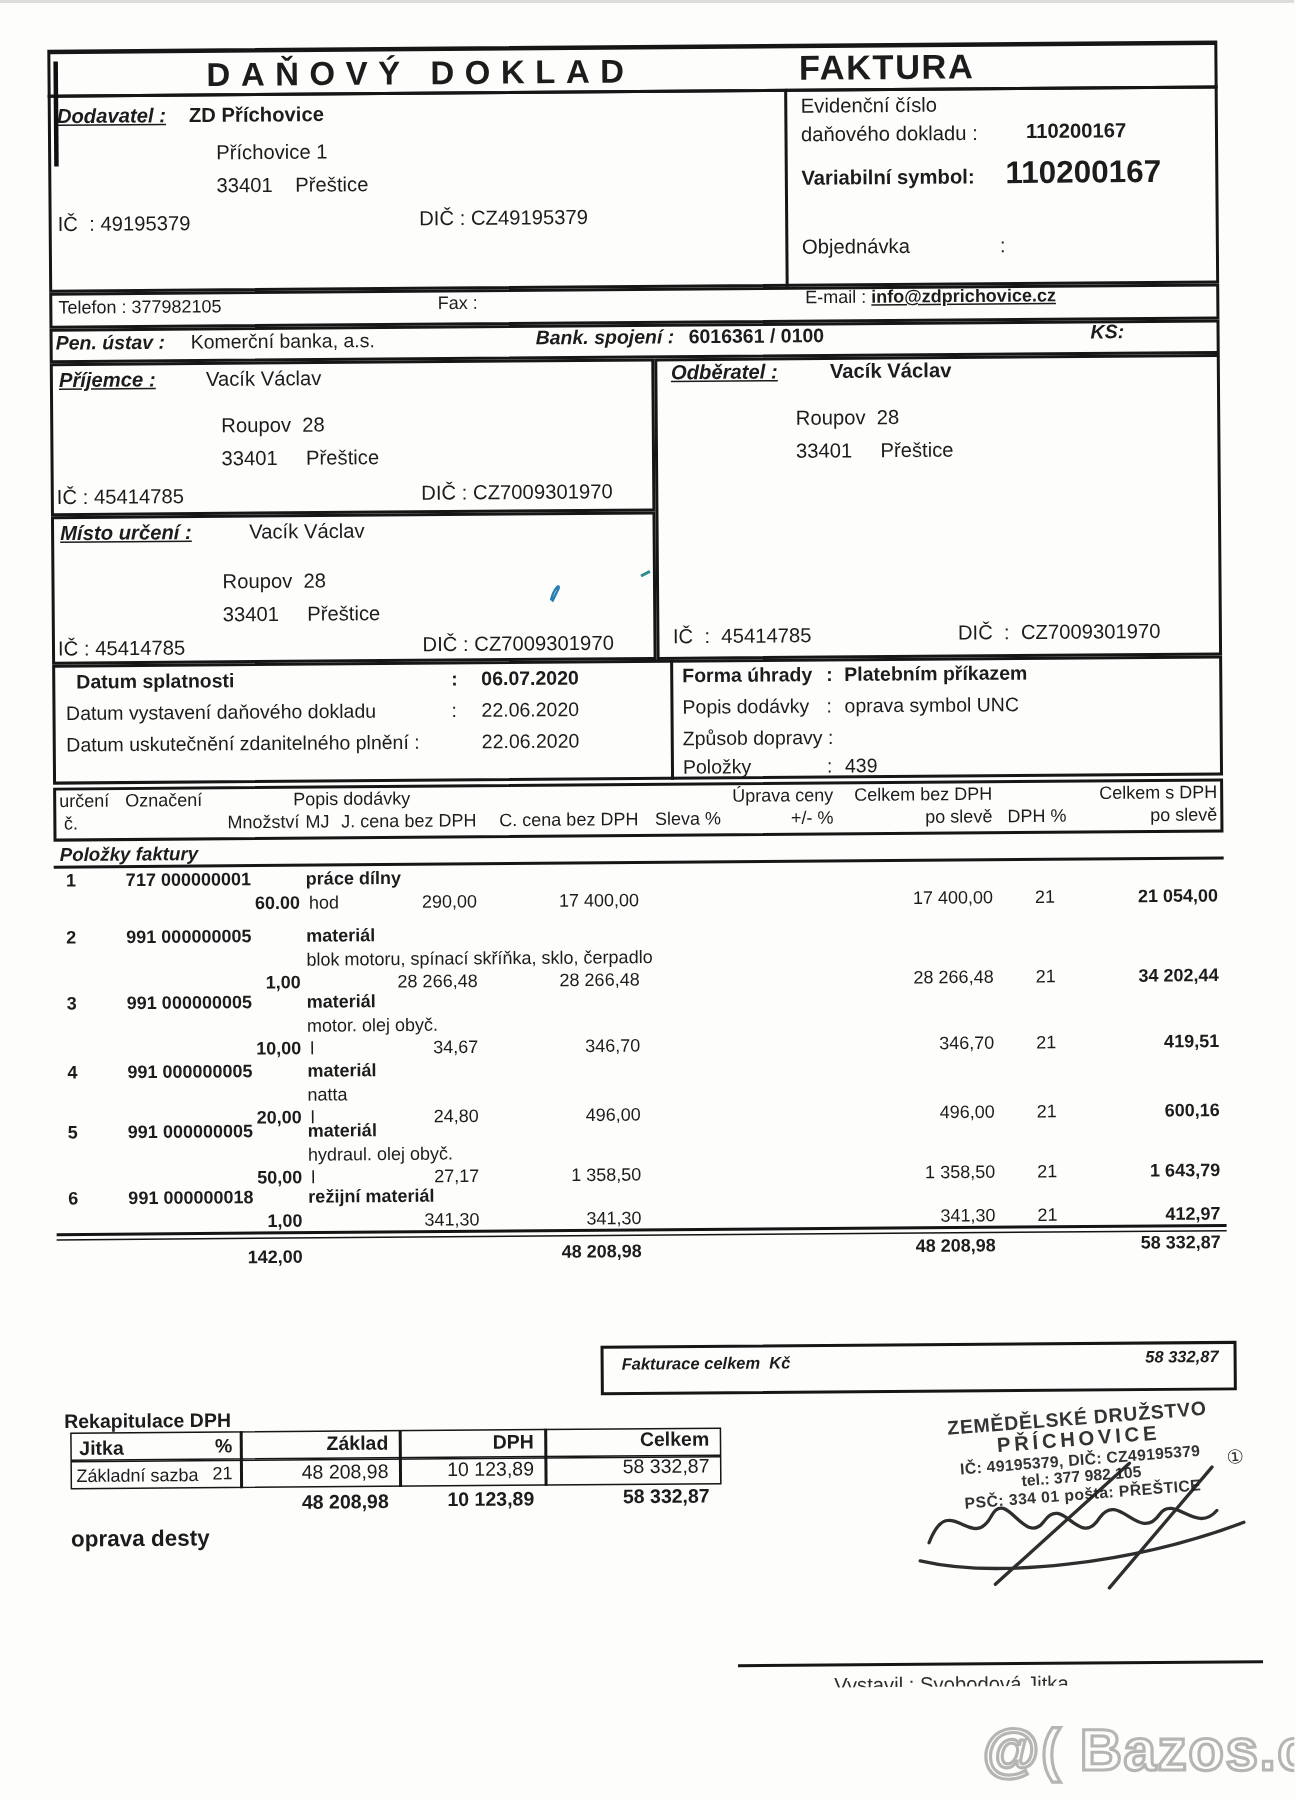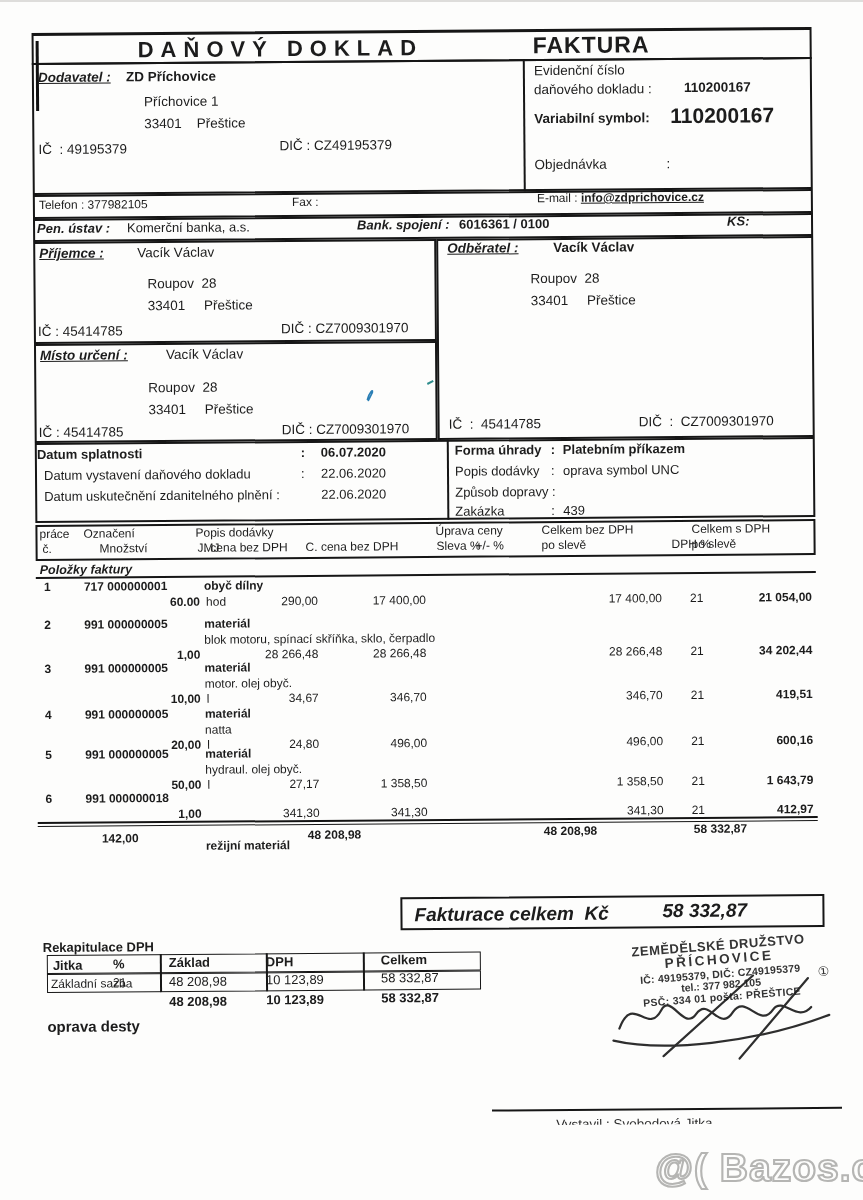--- a/index.html
+++ b/index.html
@@ -2,26 +2,26 @@
 <html><head>
 <meta charset="utf-8">
 <style>
   html,body{margin:0;padding:0;}
   body{width:863px;height:1200px;background:#f6f6f4;overflow:hidden;}
   .page{position:relative;width:863px;height:1200px;background:#fdfdfc;
         font-family:"Liberation Sans","DejaVu Sans",sans-serif;color:#1c1c1c;overflow:hidden;}
   .scan{position:absolute;left:0;top:0;width:863px;height:1200px;
         transform:rotate(-0.45deg);transform-origin:430px 600px;}
   .abs{position:absolute;white-space:pre;line-height:1.15;}
-  .ra{text-align:left;}
+  .ra{text-align:right;}
   .b{font-weight:bold;}
   .bi{font-weight:bold;font-style:italic;}
   .u{text-decoration:underline;}
   .t12{font-size:12px;} .t125{font-size:12.5px;} .t13{font-size:13px;} .t135{font-size:13.5px;}
-  .t15{font-size:15px;} .t17{font-size:19px;} .t21{font-size:21px;}
+  .t15{font-size:15px;} .t17{font-size:11px;} .t21{font-size:21px;}
   .box{position:absolute;border:2px solid #161616;box-sizing:border-box;background:transparent;}
   .vline{position:absolute;width:2px;background:#161616;}
   .hline{position:absolute;height:2px;background:#161616;}
   .dline{position:absolute;height:5px;border-top:2px solid #141414;border-bottom:1.5px solid #141414;box-sizing:border-box;}
   #title-box{border-top-width:3px;}
   .title-left{letter-spacing:7px;font-size:22px;font-weight:bold;}
   .title-right{letter-spacing:1px;font-size:23px;font-weight:bold;}
   .stamp{position:absolute;left:612px;top:941px;width:210px;color:#343434;
          transform:rotate(-4deg);text-align:center;font-weight:bold;line-height:1.0;}
   .stamp .s1{font-size:13px;letter-spacing:0.5px;}
@@ -108,42 +108,42 @@
   <div class="box" style="left:439px;top:239px;width:377px;height:201px;"></div>
   <span class="abs bi u t135" style="left:450px;top:241px;">Odběratel :</span>
   <span class="abs b t135" style="left:556px;top:241px;">Vacík Václav</span>
   <span class="abs t135" style="left:533px;top:272px;">Roupov  28</span>
   <span class="abs t135" style="left:533px;top:294px;">33401     Přeštice</span>
   <span class="abs t135" style="left:450px;top:417px;">IČ  :  45414785</span>
   <span class="abs t135" style="left:640px;top:416px;">DIČ  :  CZ7009301970</span>
 
   <div class="box" style="left:36px;top:440px;width:780px;height:80px;"></div>
   <div class="vline" style="left:448px;top:440px;height:80px;"></div>
-  <span class="abs b t13" style="left:38px;top:445px;">Datum splatnosti</span>
+  <span class="abs b t13" style="left:52px;top:445px;">Datum splatnosti</span>
   <span class="abs b t13" style="left:302px;top:445px;">:</span>
   <span class="abs b t13" style="left:322px;top:445px;">06.07.2020</span>
   <span class="abs t13" style="left:45px;top:466px;">Datum vystavení daňového dokladu</span>
   <span class="abs t13" style="left:302px;top:466px;">:</span>
   <span class="abs t13" style="left:322px;top:466px;">22.06.2020</span>
   <span class="abs t13" style="left:45px;top:487px;">Datum uskutečnění zdanitelného plnění :</span>
   <span class="abs t13" style="left:322px;top:487px;">22.06.2020</span>
 
   <span class="abs b t13" style="left:456px;top:444px;text-align:right;">Forma úhrady</span>
   <span class="abs b t13" style="left:552px;top:444px;">:</span>
   <span class="abs b t13" style="left:564px;top:444px;">Platebním příkazem</span>
   <span class="abs t13" style="left:456px;top:465px;">Popis dodávky</span>
   <span class="abs t13" style="left:552px;top:465px;">:</span>
   <span class="abs t13" style="left:564px;top:465px;">oprava symbol UNC</span>
   <span class="abs t13" style="left:456px;top:486px;">Způsob dopravy :</span>
-  <span class="abs t13" style="left:456px;top:505px;">Zakázka</span>
+  <span class="abs t13" style="left:456px;top:505px;">Položky</span>
   <span class="abs t13" style="left:552px;top:505px;">:</span>
   <span class="abs t13" style="left:564px;top:505px;">439</span>
 
   <div class="box" style="left:36px;top:522px;width:780px;height:36px;"></div>
-  <span class="abs t12" style="left:40px;top:525px;">práce</span>
+  <span class="abs t12" style="left:40px;top:525px;">určení</span>
   <span class="abs t12" style="left:84px;top:525px;">Označení</span>
   <span class="abs t12" style="left:196px;top:525px;">Popis dodávky</span>
   <span class="abs t12 ra" style="left:436px;top:525px;width:120px;">Úprava ceny</span>
   <span class="abs t12 ra" style="left:542px;top:525px;width:120px;">Celkem bez DPH</span>
   <span class="abs t12 ra" style="left:692px;top:525px;width:120px;">Celkem s DPH</span>
   <span class="abs t12" style="left:43px;top:540px;">č.</span>
   <span class="abs t12 ra" style="left:100px;top:540px;width:100px;">Množství</span>
   <span class="abs t12" style="left:204px;top:540px;">MJ</span>
   <span class="abs t12 ra" style="left:198px;top:540px;width:120px;">J. cena bez DPH</span>
   <span class="abs t12 ra" style="left:306px;top:540px;width:120px;">C. cena bez DPH</span>
@@ -153,21 +153,21 @@
   <span class="abs t12" style="left:672px;top:540px;">DPH %</span>
   <span class="abs t12 ra" style="left:692px;top:540px;width:120px;">po slevě</span>
 
   <span class="abs bi t125" style="left:40px;top:560px;">Položky faktury</span>
   <div class="hline" style="left:36px;top:574px;width:780px;height:1.5px;"></div>
 
   <div id="items">
         <div class="item-row">
           <span style="font-weight: bold; left: 44px; top: 578px;">1</span>
           <span style="font-weight: bold; left: 84px; top: 578px;">717 000000001</span>
-          <span style="font-weight: bold; left: 204px; top: 578px;">obyč dílny</span>
+          <span style="font-weight: bold; left: 204px; top: 578px;">práce dílny</span>
           <span style="font-weight: bold; left: 70px; width: 130px; text-align: right; top: 594px;">60.00</span>
           <span style="left: 206px; top: 594px;">hod</span>
           <span style="left: 188px; width: 130px; text-align: right; top: 594px;">290,00</span>
           <span style="left: 296px; width: 130px; text-align: right; top: 594px;">17 400,00</span>
           <span style="left: 532px; width: 130px; text-align: right; top: 594px;">17 400,00</span>
           <span style="left: 690px; top: 594px;">21</span>
           <span style="font-weight: bold; left: 682px; width: 130px; text-align: right; top: 594px;">21 054,00</span>
         </div>
         <div class="item-row">
           <span style="font-weight: bold; left: 44px; top: 616px;">2</span>
@@ -216,21 +216,21 @@
           <span style="left: 206px; top: 777px;">l</span>
           <span style="left: 188px; width: 130px; text-align: right; top: 777px;">27,17</span>
           <span style="left: 296px; width: 130px; text-align: right; top: 777px;">1 358,50</span>
           <span style="left: 532px; width: 130px; text-align: right; top: 777px;">1 358,50</span>
           <span style="left: 690px; top: 777px;">21</span>
           <span style="font-weight: bold; left: 682px; width: 130px; text-align: right; top: 777px;">1 643,79</span>
         </div>
         <div class="item-row">
           <span style="font-weight: bold; left: 44px; top: 790px;">6</span>
           <span style="font-weight: bold; left: 84px; top: 790px;">991 000000018</span>
-          <span style="font-weight: bold; left: 204px; top: 790px; margin-top: 48px;">režijní materiál</span>
+          <span style="font-weight: bold; left: 204px; top: 790px;">režijní materiál</span>
           <span style="font-weight: bold; left: 70px; width: 130px; text-align: right; top: 806px;">1,00</span>
           <span style="left: 188px; width: 130px; text-align: right; top: 806px;">341,30</span>
           <span style="left: 296px; width: 130px; text-align: right; top: 806px;">341,30</span>
           <span style="left: 532px; width: 130px; text-align: right; top: 806px;">341,30</span>
           <span style="left: 690px; top: 806px;">21</span>
           <span style="font-weight: bold; left: 682px; width: 130px; text-align: right; top: 806px;">412,97</span>
         </div>
       </div>
 
   <div class="dline" style="left:36px;top:819px;width:780px;"></div>

